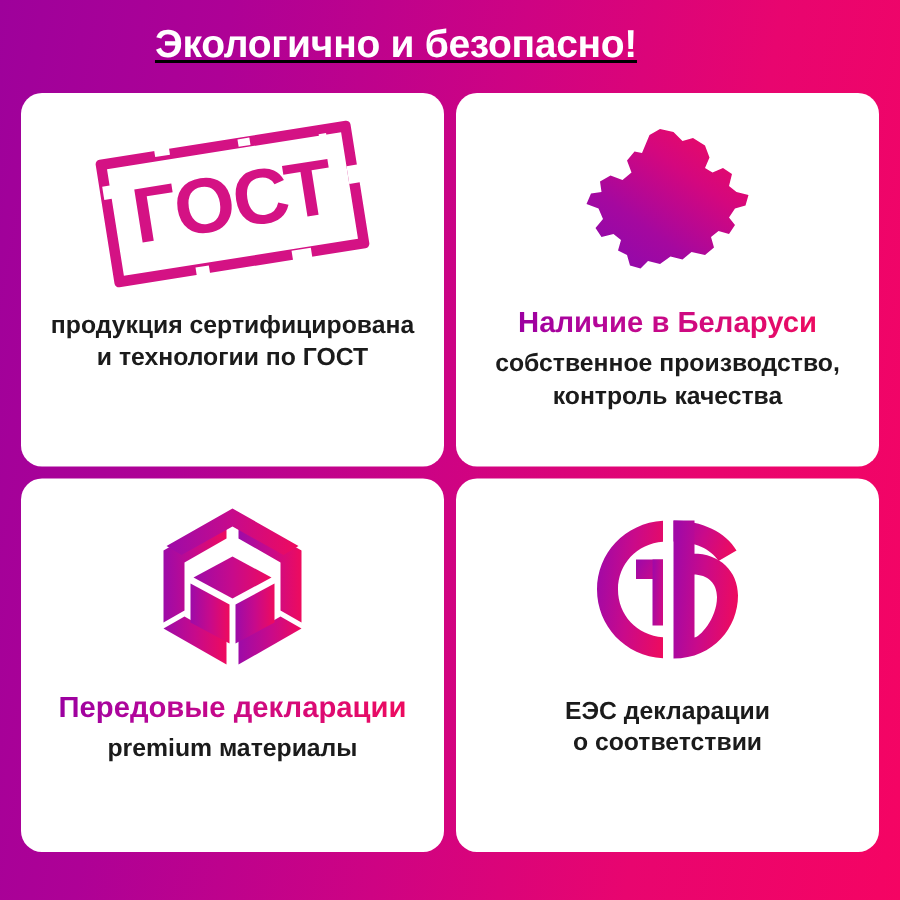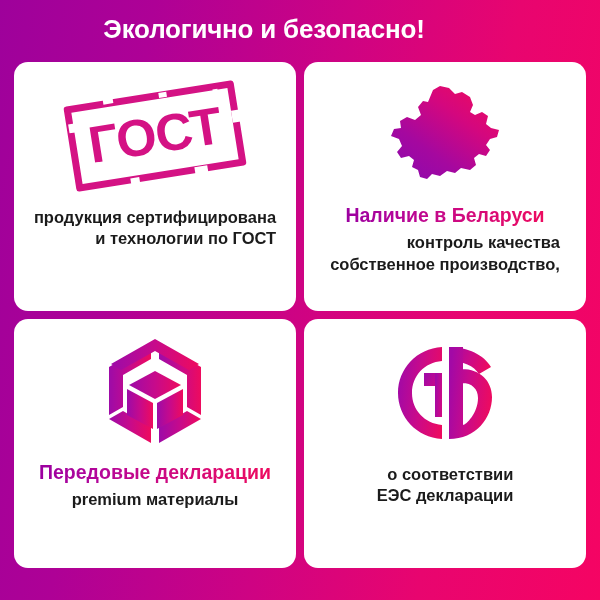--- a/index.html
+++ b/index.html
@@ -20,20 +20,21 @@
   
   .header {
     position: absolute;
     left: 0;
     top: 0;
     width: 528px;
     height: 58px;
     display: flex;
     align-items: center;
     justify-content: center;
+    text-decoration: underline;
   }
   .header-title {
     color: #ffffff;
     font-size: 26px;
     font-weight: bold;
     letter-spacing: -0.2px;
     white-space: nowrap;
   }
 
   
@@ -79,21 +80,21 @@
     color: transparent;
     -webkit-text-fill-color: transparent;
     line-height: 1.2;
     margin-top: 2px;
   }
   .card-sub {
     margin-top: 5px;
     font-size: 16.5px;
     font-weight: bold;
     color: #1b1b1b;
-    text-align: right;
+    text-align: center;
     line-height: 1.28;
     padding: 0 6px;
   }
   .card-sub span { display: block; }
 
   
   .stamp-wrap {
     transform: rotate(-9deg);
     width: 172px;
     height: 86px;
@@ -176,22 +177,22 @@
             M46,6 L53,2 L62,4 L68,10 L75,8 L83,13 L86,21 L83,28 L88,31
             L95,28 L101,32 L99,40 L104,44 L112,46 L110,53 L103,55 L99,61
             L103,66 L99,72 L92,70 L87,74 L89,81 L83,86 L74,84 L68,89
             L60,87 L53,92 L45,90 L40,95 L33,93 L31,86 L25,83 L27,76
             L22,72 L14,74 L10,68 L15,62 L12,55 L4,52 L7,45 L14,44
             L13,37 L20,33 L28,36 L34,31 L31,23 L36,17 L41,18 Z"></path>
         </svg>
       </div>
       <div class="card-title">Наличие в Беларуси</div>
       <div class="card-sub">
+        <span>собственное производство,</span>
         <span>контроль качества</span>
-        <span>собственное производство,</span>
       </div>
     </div>
 
     <div class="card">
       <div class="icon-area">
         <svg class="svg-icon" width="104" height="112" viewBox="0 0 104 112">
           <defs>
             <linearGradient id="gradHex" x1="0%" y1="50%" x2="100%" y2="50%">
               <stop offset="0%" stop-color="#9D0BA8"></stop>
               <stop offset="50%" stop-color="#C70A8B"></stop>
@@ -265,19 +266,19 @@
                      C84,98 100,77 100,56
                      C100,40 88,28 70,28
                      L70,42
                      C80,42 86,48 86,57
                      C86,72 74,84 71,84
                      L71,6 Z"></path>
           </g>
         </svg>
       </div>
       <div class="card-sub">
+        <span>ЕЭС декларации</span>
         <span>о соответствии</span>
-        <span>ЕЭС декларации</span>
       </div>
     </div>
 
   </div>
 </div>
 
 </body></html>

